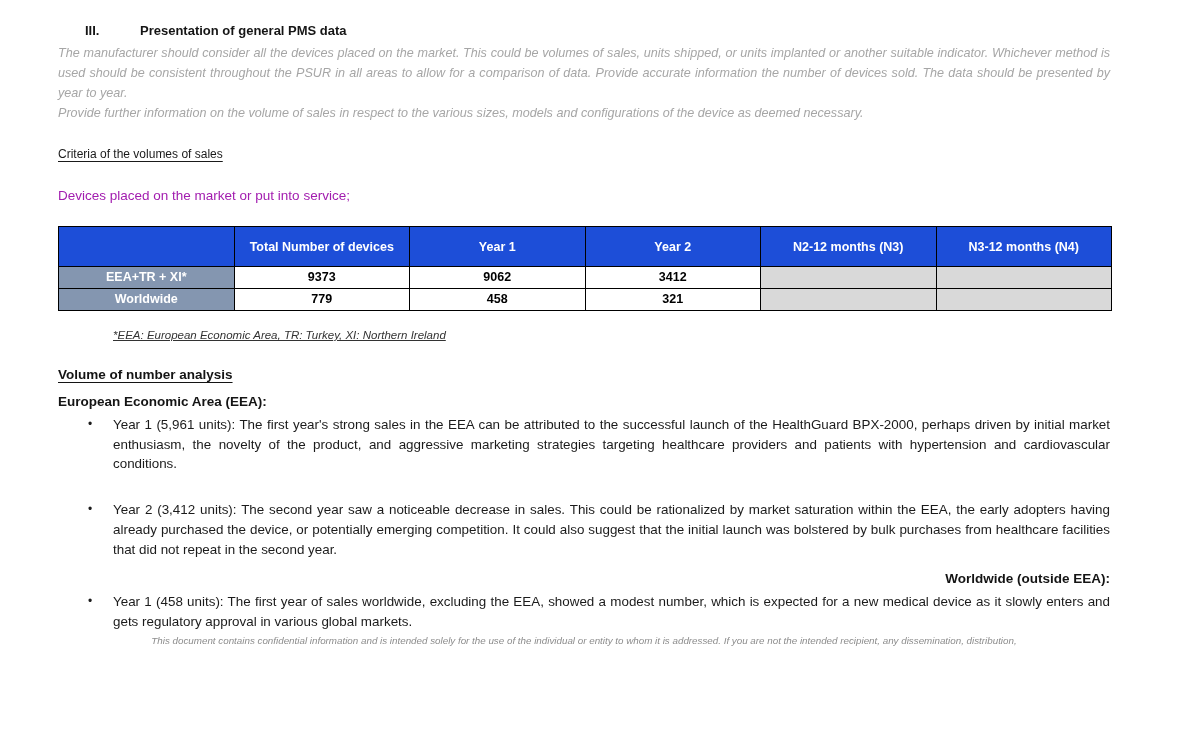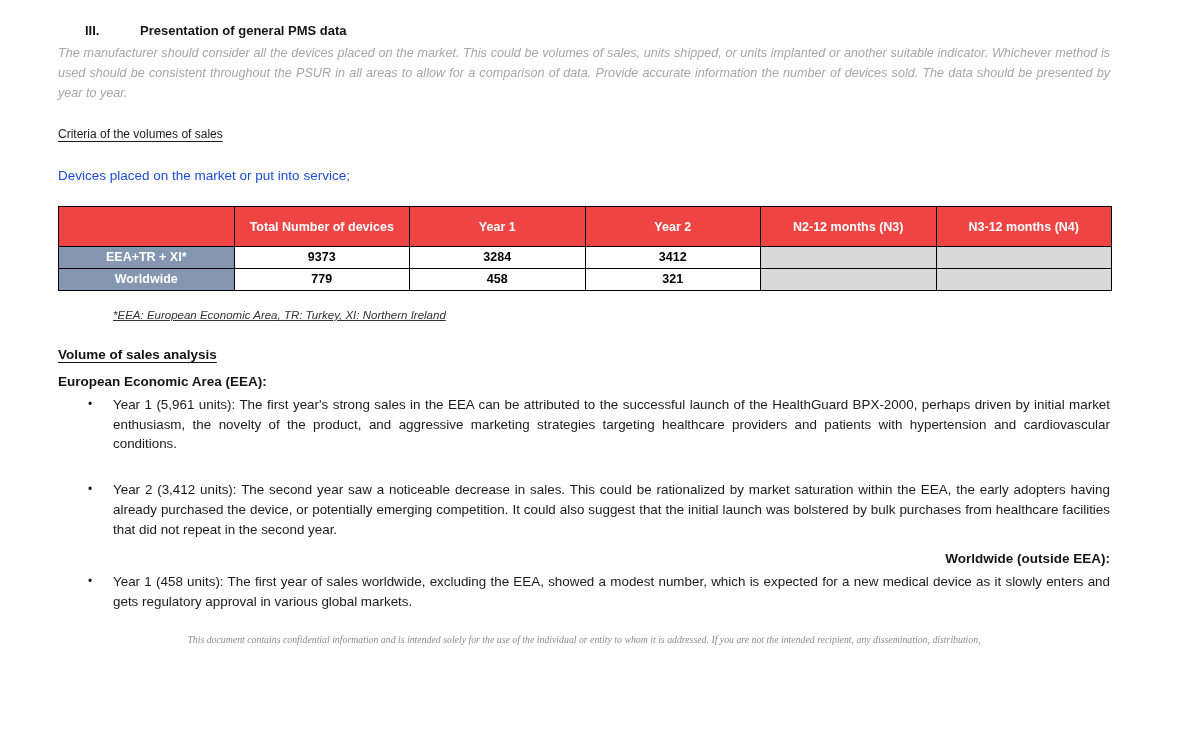--- a/index.html
+++ b/index.html
@@ -9,56 +9,57 @@
   
   .sec-heading{margin-left:27px;font-size:13px;font-weight:bold;color:#151515;}
   .sec-heading .sec-num{display:inline-block;width:55px;}
   .sub-heading{margin-top:25px;margin-left:27px;font-size:13px;font-weight:bold;color:#151515;}
   .sub-heading .sub-letter{display:inline-block;width:28px;}
   
   .guidance{margin-top:5px;font-size:12.6px;line-height:20px;font-style:italic;color:#a6a6a6;}
   .guidance .just{text-align:justify;}
   
   .underline-heading{margin-top:24px;font-size:12px;color:#1a1a1a;text-decoration:underline;text-underline-offset:3px;}
-  .plain-line{margin-top:27px;font-size:13.5px;color:#1d4ed8;}
+  .plain-line{margin-top:27px;font-size:13.5px;color:#a21caf;}
   
   table.sales{margin-top:23px;border-collapse:collapse;table-layout:fixed;width:1053px;font-size:12.5px;}
   table.sales col{width:175.5px;}
   table.sales th, table.sales td{border:1px solid #000000;padding:0;text-align:center;vertical-align:middle;overflow:hidden;font-weight:bold;}
-  table.sales thead th{background:#ef4444;color:#ffffff;font-weight:bold;height:40px;line-height:16px;padding:2px 14px;box-sizing:border-box;}
+  table.sales thead th{background:#1d4ed8;color:#ffffff;font-weight:bold;height:40px;line-height:16px;padding:2px 14px;box-sizing:border-box;}
   table.sales td{height:21px;line-height:21px;}
   table.sales td.rowlabel{background:#8496b0;color:#ffffff;font-weight:bold;}
   table.sales td.value{background:#ffffff;color:#000000;}
   table.sales td.empty{background:#d9d9d9;}
   .table-caption{margin-top:3px;font-size:11px;font-style:italic;color:#44546a;}
   .footnote{margin-top:18px;margin-left:55px;font-size:11.5px;font-style:italic;color:#333333;text-decoration:underline;}
   .bold-heading{margin-top:12px;font-size:13.5px;font-weight:bold;color:#141414;}
   .analysis-heading{margin-top:26px;font-size:13.5px;font-weight:bold;color:#141414;text-decoration:underline;text-underline-offset:3px;}
   
   .bullet{display:flex;margin-top:6px;font-size:13.4px;line-height:19.7px;color:#1b1b1b;}
   .bullet.spaced{margin-top:26px;}
   .bullet .marker{flex:0 0 25px;margin-left:30px;text-align:left;font-size:12px;}
   .bullet .btext{flex:1;text-align:justify;}
   
-  .footer{margin-top:21px;text-align:center;font-size:9.8px;line-height:14.4px;font-style:italic;color:#8c8c8c;font-weight:bold;font-family:Liberation Serif, serif;}
+  .footer{margin-top:2px;text-align:center;font-size:9.8px;line-height:14.4px;font-style:italic;color:#8c8c8c;font-weight:bold;}
   .footer div{font-weight:normal;}
   .footer .f-line{font-style:italic;}
 </style>
 </head>
 <body>
 
 <div class="page">
 
   <div class="sec-heading">
     <span class="sec-num">III.</span><span>Presentation of general PMS data</span>
   </div>
 
 
   <div class="guidance">
     <div class="just">The manufacturer should consider all the devices placed on the market. This could be volumes of sales, units shipped, or units implanted or another suitable indicator. Whichever method is used should be consistent throughout the PSUR in all areas to allow for a comparison of data. Provide accurate information the number of devices sold. The data should be presented by year to year.</div>
+    <div>Provide further information on the volume of sales in respect to the various sizes, models and configurations of the device as deemed necessary.</div>
   </div>
 
   <div class="underline-heading">Criteria of the volumes of sales</div>
 
   <div class="plain-line">Devices placed on the market or put into service;</div>
 
   <table class="sales">
     <colgroup>
         <col>
         <col>
@@ -74,40 +75,40 @@
         <th>Year 1</th>
         <th>Year 2</th>
         <th>N2-12 months (N3)</th>
         <th>N3-12 months (N4)</th>
       </tr>
     </thead>
     <tbody>
       <tr>
         <td class="rowlabel">EEA+TR + XI*</td>
         <td class="value">9373</td>
-        <td class="value">3284</td>
+        <td class="value">9062</td>
         <td class="value">3412</td>
         <td class="empty"></td>
         <td class="empty"></td>
       </tr>
       <tr>
         <td class="rowlabel">Worldwide</td>
         <td class="value">779</td>
         <td class="value">458</td>
         <td class="value">321</td>
         <td class="empty"></td>
         <td class="empty"></td>
       </tr>
     </tbody>
   </table>
 
 
   <div class="footnote">*EEA: European Economic Area, TR: Turkey, XI: Northern Ireland</div>
 
-  <div class="analysis-heading">Volume of sales analysis</div>
+  <div class="analysis-heading">Volume of number analysis</div>
 
   <div class="bold-heading">European Economic Area (EEA):</div>
 
   <div class="bullet">
     <span class="marker">•</span>
     <span class="btext">Year 1 (5,961 units): The first year's strong sales in the EEA can be attributed to the successful launch of the HealthGuard BPX-2000, perhaps driven by initial market enthusiasm, the novelty of the product, and aggressive marketing strategies targeting healthcare providers and patients with hypertension and cardiovascular conditions.</span>
   </div>
 
   <div class="bullet spaced">
     <span class="marker">•</span>

